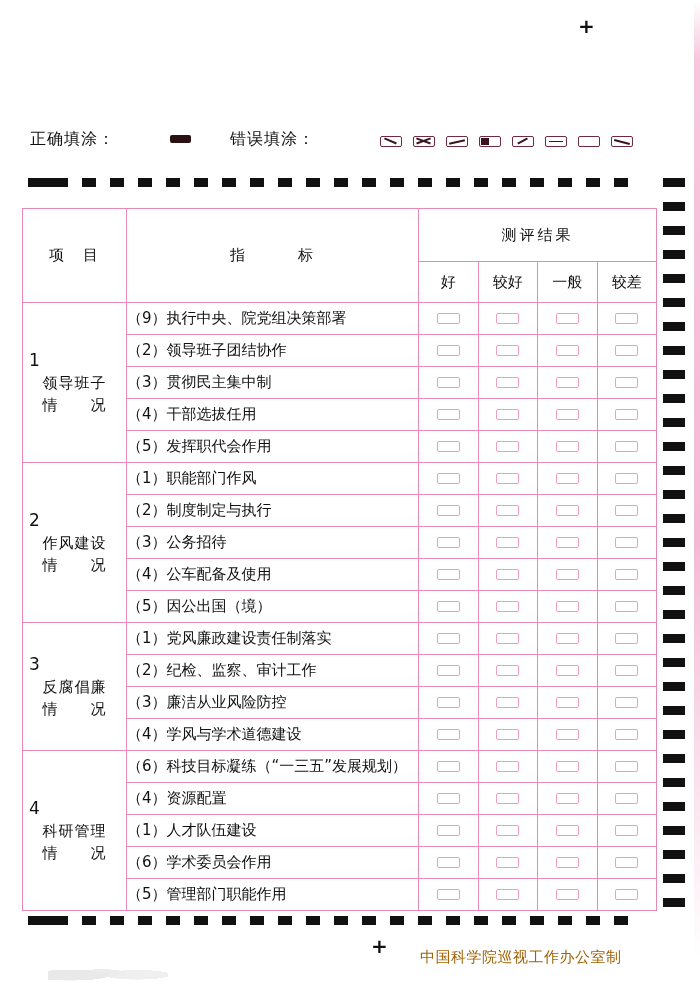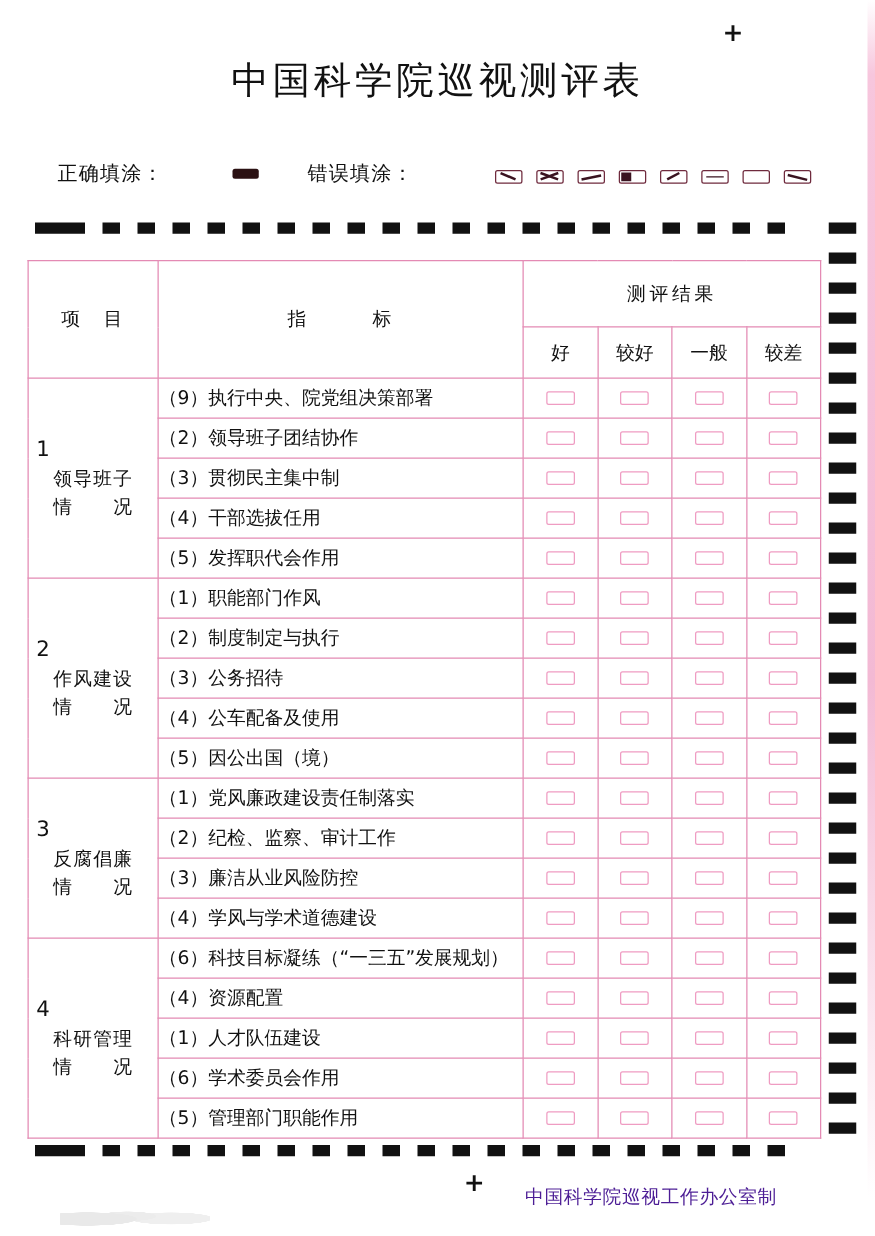--- a/index.html
+++ b/index.html
@@ -54,21 +54,21 @@
     text-align: center;
     font-family: "DejaVu Serif", serif;
     font-size: 30px;
     letter-spacing: 3px;
     color: #111;
   }
 
   
   .fill-row {
     position: absolute;
-    left: 46px;
+    left: 30px;
     top: 126px;
     width: 620px;
     height: 26px;
   }
   .fill-label {
     position: absolute;
     font-size: 16px;
     color: #111;
     letter-spacing: 1px;
     top: 3px;
@@ -239,21 +239,21 @@
     border-radius: 2px;
     background: #fff;
   }
 
   
   .footer-office {
     position: absolute;
     left: 420px;
     top: 948px;
     font-size: 15px;
-    color: #4c1d95;
+    color: #a16207;
     letter-spacing: 0.5px;
   }
   .footer-sales {
     position: absolute;
     left: 0;
     top: 966px;
     width: 700px;
     text-align: center;
     font-size: 13px;
     color: #111;
@@ -275,21 +275,20 @@
 </head>
 <body>
 
 <div class="sheet">
 
   <div class="page-edge-right"></div>
 
   <div class="cross cross-top">+</div>
   <div class="cross cross-bottom">+</div>
 
-  <div class="title">中国科学院巡视测评表</div>
 
   <div class="fill-row">
     <div class="fill-label lbl-correct">正确填涂：</div>
     <div class="mark-correct"></div>
     <div class="fill-label lbl-wrong">错误填涂：</div>
     <div class="wrong-marks">
       <div class="wm wm-1">
           <i></i>
         </div>
       <div class="wm wm-2">

